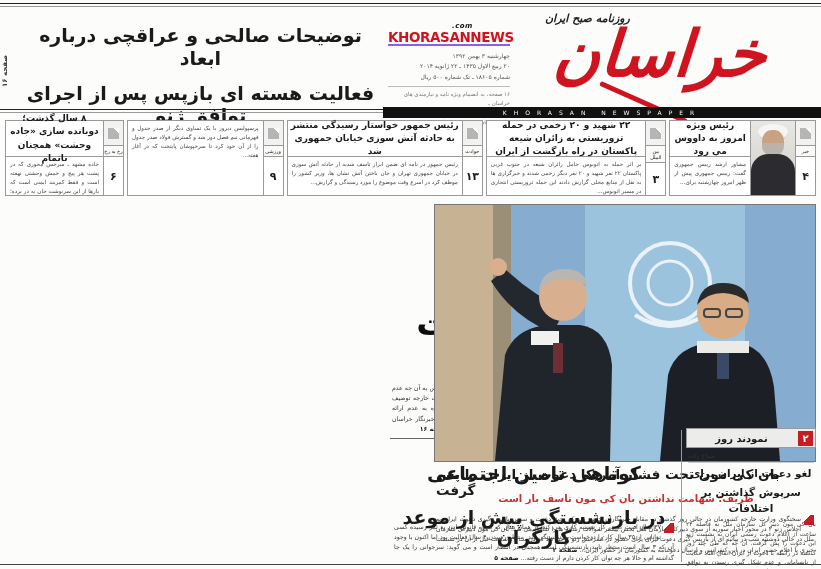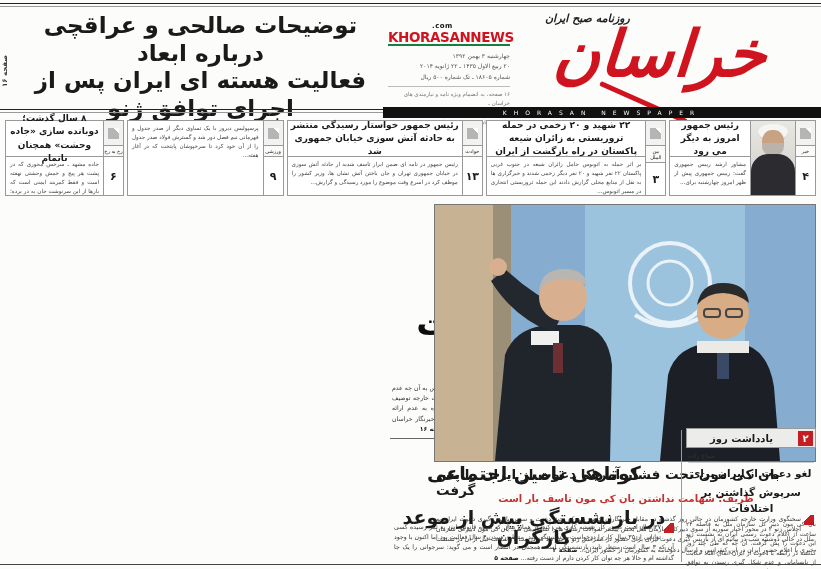--- a/index.html
+++ b/index.html
@@ -2,24 +2,24 @@
 <html lang="fa" dir="rtl"><head>
 <meta charset="utf-8">
 <style>
   html,body{margin:0;padding:0;background:#9a9a9a;font-family:"DejaVu Sans",sans-serif;}
   .page{position:relative;width:821px;height:569px;background:#fcfcfa;margin:0 auto;overflow:hidden;direction:rtl;color:#1a1a1a;}
   .hr{position:absolute;background:#222;height:1px;}
   .vr{position:absolute;background:#999;width:1px;}
   
   .side-label{position:absolute;left:1px;top:55px;writing-mode:vertical-rl;transform:rotate(180deg);font-size:7px;font-weight:bold;color:#333;}
   .top-story{position:absolute;right:436px;left:16px;top:12px;height:92px;text-align:center;}
-  .top-story .l{font-size:23px;font-weight:900;letter-spacing:-.2px;line-height:1.2;}
+  .top-story .l{font-size:19px;font-weight:900;letter-spacing:-.2px;line-height:1.2;margin-top:12px;}
   .brand{position:absolute;left:388px;top:22px;width:122px;direction:ltr;text-align:left;}
-  .brand .dotcom{font-size:7px;font-weight:bold;color:#111;margin-left:44px;letter-spacing:.5px;}
-  .brand .site{font-size:13.5px;font-weight:900;color:#cf1420;letter-spacing:-.4px;border-bottom:2px solid #15803d;line-height:1.05;}
+  .brand .dotcom{font-size:7px;font-weight:bold;color:#111;margin-left:64px;letter-spacing:.5px;font-style:italic;}
+  .brand .site{font-size:13.5px;font-weight:900;color:#cf1420;letter-spacing:-.4px;border-bottom:2px solid #8b5cf6;line-height:1.05;}
   .brand .dates{direction:rtl;text-align:right;font-size:6px;color:#555;line-height:1.7;margin-top:5px;border-bottom:1px solid #bbb;padding-bottom:4px;}
   .brand .info{direction:rtl;text-align:right;font-size:5.5px;color:#777;line-height:1.7;margin-top:3px;}
   .tagline{position:absolute;left:545px;top:12px;font-size:11px;font-style:italic;font-weight:bold;color:#222;}
   .logo{position:absolute;left:505px;top:16px;width:310px;text-align:center;font-size:64px;line-height:1.2;font-weight:900;color:#cf1420;font-style:italic;transform:skewX(-4deg);}
   .logo-tail{position:absolute;left:596px;top:100px;width:95px;height:5px;background:#cf1420;transform:rotate(24deg);border-radius:3px;}
   .bar{position:absolute;left:383px;top:107px;width:438px;height:11px;background:#111;color:#fff;direction:ltr;text-align:center;font-size:6px;letter-spacing:7px;line-height:11px;}
   .rule-mid{position:absolute;left:0;top:109px;width:383px;height:1px;background:#222;}
   .rule-mid2{position:absolute;left:0;top:112px;width:383px;height:1px;background:#999;}
   
   .strip{position:absolute;right:5px;top:120px;width:811px;height:76px;display:flex;gap:3px;}
@@ -68,21 +68,21 @@
 
 <div class="page">
 
   <div class="hr" style="left:0;top:3px;width:821px;"></div>
   <div class="hr" style="left:0;top:6px;width:821px;background:#999;"></div>
 
   <div class="side-label">صفحه ۱۶</div>
 
   <div class="top-story">
     <div class="l">توضیحات صالحی و عراقچی درباره ابعاد</div>
-    <div class="l">فعالیت هسته ای ایران پس از اجرای توافق ژنو</div>
+    <div class="l">فعالیت هسته ای بازپس پس از اجرای توافق ژنو</div>
   </div>
 
   <div class="brand">
     <div class="dotcom">.com</div>
     <div class="site">KHORASANNEWS</div>
     <div class="dates">
       <div>چهارشنبه ۳ بهمن ۱۳۹۲</div>
       <div>۲۰ ربیع الاول ۱۴۳۵ ـ ۲۲ ژانویه ۲۰۱۴</div>
       <div>شماره ۱۸۶۰۵ ـ تک شماره ۵۰۰ ریال</div>
     </div>
@@ -110,21 +110,21 @@
         <div class="lab">خبر</div>
         <div class="num">۴</div>
       </div>
       <div class="mugshot">
         <div class="turban"></div>
         <div class="face"></div>
         <div class="beard"></div>
         <div class="robe"></div>
       </div>
       <div class="scontent">
-        <div class="stitle">رئیس جمهور امروز به دیگر می رود</div>
+        <div class="stitle">رئیس ویژه امروز به داووس می رود</div>
         <div class="sbody">مشاور ارشد رییس جمهوری گفت: رییس جمهوری پیش از ظهر امروز چهارشنبه برای...</div>
       </div>
     </div>
 
     <div class="sbox" style="width:180px;">
       <div class="anno">
         <div class="foldcell">
             <div class="fold"></div>
           </div>
         <div class="lab">بین الملل</div>
@@ -233,21 +233,21 @@
   <div class="soc-body">
     <span class="rmark"></span>
     <span>۳۷ سال است که در کار شیشه کاری می کند؛ از همان سال که شیوه قانونی اش به ثمر رسیده کسی توانایی از ۳۵ سال کار را درخواست بازنشستگی کند. منتظر رسیدن ۴ سال فعالیت بود اما اکنون با وجود آن که ۳ سال است منتظر تایید بازنشستگی است همچنان در انتظار است و می گوید: سرجوانی را یک جا گذاشته ام و حالا هر چه توان کار کردن دارم از دست رفته...</span>
     <span class="pref">صفحه ۵</span>
   </div>
 
   <div class="vr" style="left:681px;top:430px;height:132px;"></div>
   <div class="note">
     <div class="note-head">
       <span class="note-badge">۲</span>
-      <span class="note-label">یادداشت روز</span>
+      <span class="note-label">نمودند روز</span>
     </div>
     <div class="note-author">صباح زاده</div>
     <div class="note-title">لغو دعوت از ایران برای</div>
     <div class="note-title">سرپوش گذاشتن بر اختلافات</div>
     <div class="note-body">
       <span>بان کی مون دبیر کل سازمان ملل به فاصله ۲۴ ساعت از اعلام دعوت رسمی ایران به نشست ژنو این دعوت را پس گرفت. آن چه که طی چند روز گذشته در رابطه با دعوت از ایران اتفاق افتاد حکایت از نابسامانی و عدم شکل گیری رسیدن به توافق جدی بر سر سوریه است...</span>
       <span class="pref">صفحه ۲</span>
     </div>
   </div>
 

